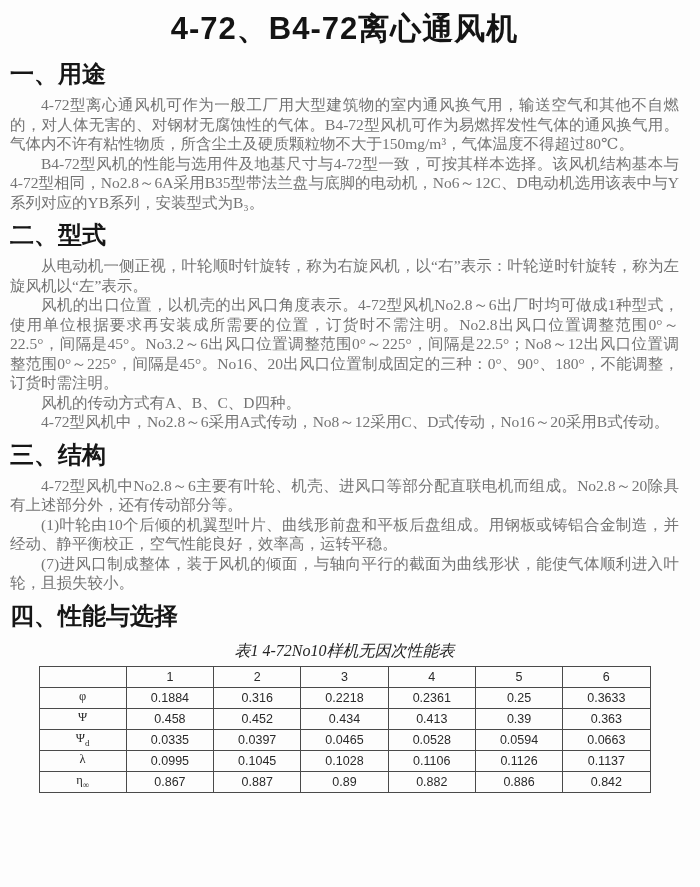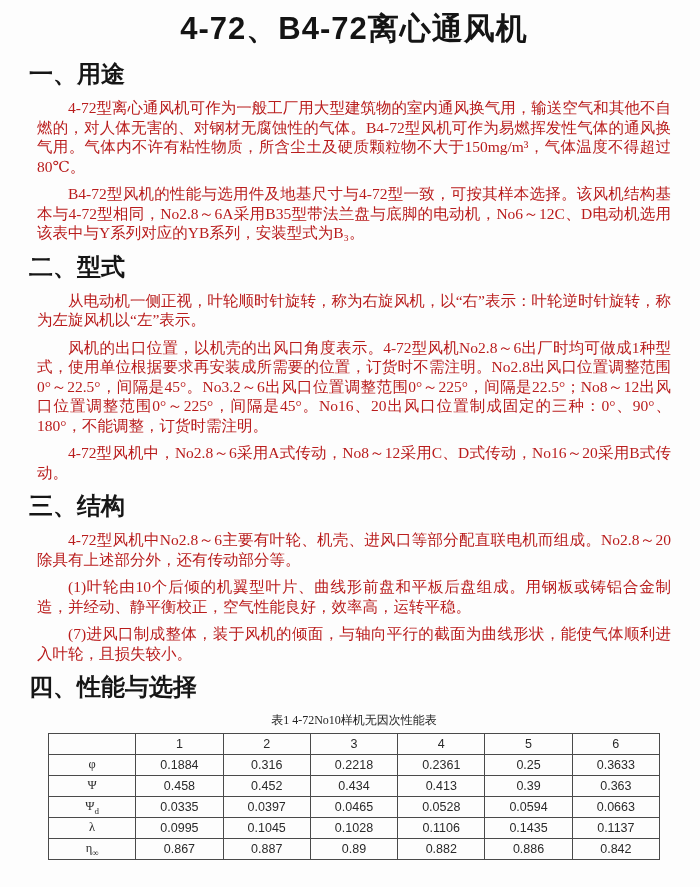--- a/index.html
+++ b/index.html
@@ -9,52 +9,53 @@
   }
   .page {
     position: relative;
     width: 700px;
     height: 887px;
     margin: 0 auto;
     background: #fdfdfd;
     color: #1f1f1f;
     font-family: "Liberation Serif", "DejaVu Serif", serif;
     box-sizing: border-box;
-    padding: 6px 21px 10px 29px;
+    padding: 6px 21px 10px 10px;
     overflow: hidden;
   }
   h1.doc-title {
     margin: 2px 0 8px 0;
     text-align: center;
     font-family: "Liberation Sans", "DejaVu Sans", sans-serif;
     font-size: 31px;
     font-weight: bold;
     letter-spacing: 1px;
     color: #141414;
   }
   h2.sec-heading {
     margin: 7px 0 5px 0;
     font-family: "Liberation Sans", "DejaVu Sans", sans-serif;
     font-size: 24px;
     font-weight: bold;
     color: #161616;
   }
   p.body-par {
-    margin: 8px;
+    margin: 0;
     text-indent: 2em;
     text-align: justify;
     font-size: 15.5px;
     line-height: 19.5px;
-    color: #b91c1c;
+    color: #737373;
   }
   .tbl-caption {
     margin: 9px 0 4px 0;
     text-align: center;
-    font-size: 12px;
+    font-size: 16px;
     color: #242424;
+    font-style: italic;
   }
   table.perf {
     width: 612px;
     margin: 0 auto;
     border-collapse: collapse;
     table-layout: fixed;
     font-family: "Liberation Sans", "DejaVu Sans", sans-serif;
   }
   table.perf th, table.perf td {
     border: 1.5px solid #4a4a4a;
@@ -83,20 +84,21 @@
   <section>
     <h2 class="sec-heading">一、用途</h2>
     <p class="body-par">4-72型离心通风机可作为一般工厂用大型建筑物的室内通风换气用，输送空气和其他不自燃的，对人体无害的、对钢材无腐蚀性的气体。B4-72型风机可作为易燃挥发性气体的通风换气用。气体内不许有粘性物质，所含尘土及硬质颗粒物不大于150mg/m³，气体温度不得超过80℃。</p>
     <p class="body-par">B4-72型风机的性能与选用件及地基尺寸与4-72型一致，可按其样本选择。该风机结构基本与4-72型相同，No2.8～6A采用B35型带法兰盘与底脚的电动机，No6～12C、D电动机选用该表中与Y系列对应的YB系列，安装型式为B₃。</p>
   </section>
 
   <section>
     <h2 class="sec-heading">二、型式</h2>
     <p class="body-par">从电动机一侧正视，叶轮顺时针旋转，称为右旋风机，以“右”表示：叶轮逆时针旋转，称为左旋风机以“左”表示。</p>
     <p class="body-par">风机的出口位置，以机壳的出风口角度表示。4-72型风机No2.8～6出厂时均可做成1种型式，使用单位根据要求再安装成所需要的位置，订货时不需注明。No2.8出风口位置调整范围0°～22.5°，间隔是45°。No3.2～6出风口位置调整范围0°～225°，间隔是22.5°；No8～12出风口位置调整范围0°～225°，间隔是45°。No16、20出风口位置制成固定的三种：0°、90°、180°，不能调整，订货时需注明。</p>
+    <p class="body-par">风机的传动方式有A、B、C、D四种。</p>
     <p class="body-par">4-72型风机中，No2.8～6采用A式传动，No8～12采用C、D式传动，No16～20采用B式传动。</p>
   </section>
 
   <section>
     <h2 class="sec-heading">三、结构</h2>
     <p class="body-par">4-72型风机中No2.8～6主要有叶轮、机壳、进风口等部分配直联电机而组成。No2.8～20除具有上述部分外，还有传动部分等。</p>
     <p class="body-par">(1)叶轮由10个后倾的机翼型叶片、曲线形前盘和平板后盘组成。用钢板或铸铝合金制造，并经动、静平衡校正，空气性能良好，效率高，运转平稳。</p>
     <p class="body-par">(7)进风口制成整体，装于风机的倾面，与轴向平行的截面为曲线形状，能使气体顺利进入叶轮，且损失较小。</p>
   </section>
 
@@ -143,21 +145,21 @@
         <td>0.0528</td>
         <td>0.0594</td>
         <td>0.0663</td>
       </tr>
       <tr>
         <td class="lbl"><span>λ</span><sub></sub></td>
         <td>0.0995</td>
         <td>0.1045</td>
         <td>0.1028</td>
         <td>0.1106</td>
-        <td>0.1435</td>
+        <td>0.1126</td>
         <td>0.1137</td>
       </tr>
       <tr>
         <td class="lbl"><span>η</span><sub>∞</sub></td>
         <td>0.867</td>
         <td>0.887</td>
         <td>0.89</td>
         <td>0.882</td>
         <td>0.886</td>
         <td>0.842</td>

